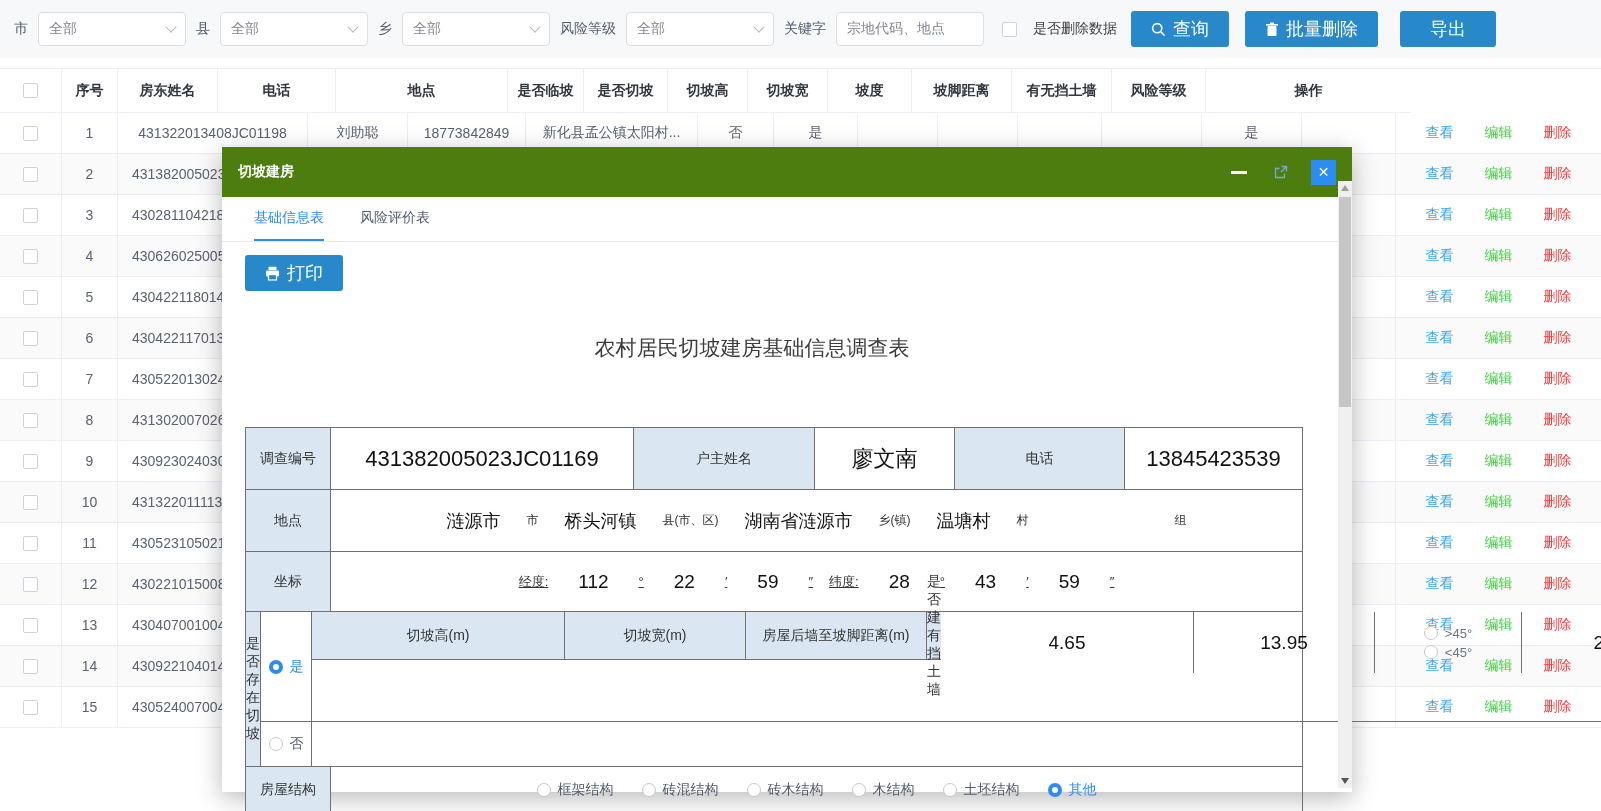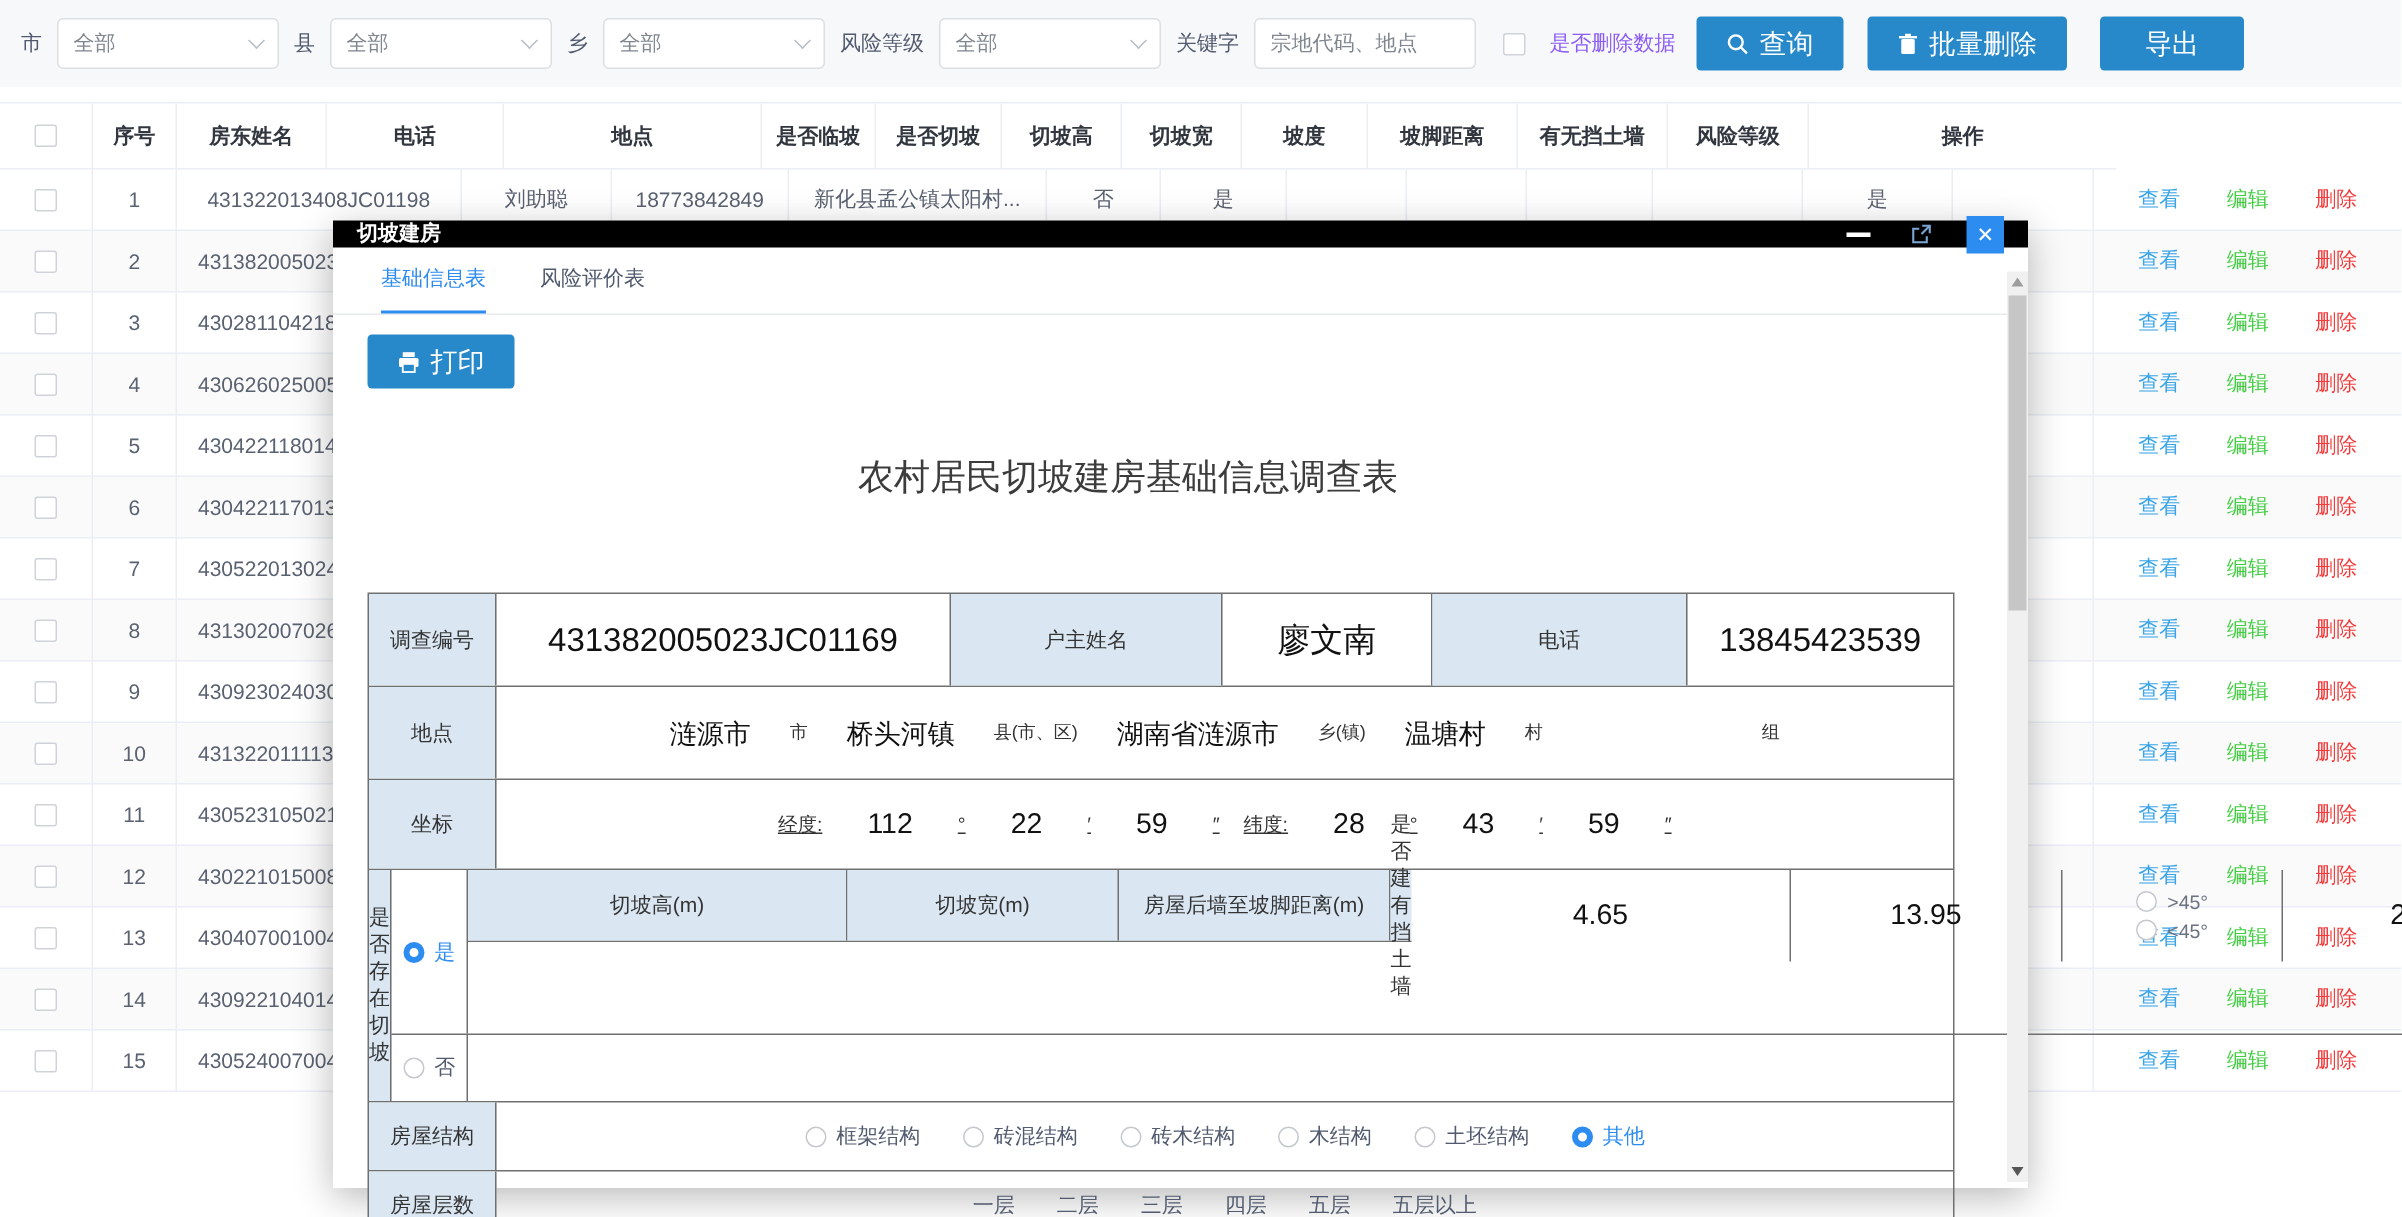--- a/index.html
+++ b/index.html
@@ -11,21 +11,21 @@
     padding:0 14px; gap:10px; }
   .flabel { font-size:14px; color:#515a6e; white-space:nowrap; }
   .sel, .inp { height:34px; background:#fff; border:1px solid #dcdee2; border-radius:4px;
     display:flex; align-items:center; padding:16px 10px; font-size:14px; color:#80868f; }
   .sel { width:148px; justify-content:space-between; }
   .inp { width:148px; }
   .chev { width:8px; height:8px; border-right:1.5px solid #b6bcc4; border-bottom:1.5px solid #b6bcc4;
     transform:rotate(45deg); margin-top:-4px; }
   .chk { width:15px; height:15px; border:1px solid #cfd3d9; border-radius:2px; background:#fff;
     display:inline-block; flex:0 0 auto; }
-  .chklbl { font-size:14px; color:#8b5cf6; margin-left:6px; white-space:nowrap; }
+  .chklbl { font-size:14px; color:#404040; margin-left:6px; white-space:nowrap; }
   .btn { height:36px; background:#2789c9; color:#fff; font-size:18px; border:none; border-radius:3px;
     padding:0 20px; display:flex; align-items:center; gap:7px; cursor:pointer; white-space:nowrap; }
   .btn + .btn { margin-left:6px; }
   .btn svg { display:block; }
   .spacer { flex:1; }
 
   
   .table-wrap { margin-top:10px; }
   .trow, .thead { display:flex; width:1601px; }
   .thead { border-top:1px solid #ebeef5; }
@@ -42,35 +42,35 @@
   .code-partial { justify-content:flex-start; padding-left:14px; }
   .ellip { padding:0 6px; }
   .ops { display:flex; justify-content:space-around; padding:0 14px; }
   .op-view { color:#3aa4e8; cursor:pointer; }
   .op-edit { color:#42cd42; cursor:pointer; }
   .op-del  { color:#f23c3c; cursor:pointer; }
 
   
   .modal { position:absolute; left:222px; top:147px; width:1130px; height:645px; background:#fff;
     box-shadow:0 6px 24px rgba(0,0,0,.28); z-index:10; }
-  .m-titlebar { height:18px; background:#000000; display:flex; align-items:center; padding:0 16px; }
+  .m-titlebar { height:50px; background:#4d7c0f; display:flex; align-items:center; padding:0 16px; }
   .m-title { color:#fff; font-size:14px; font-weight:700; flex:1; }
   .m-min { width:16px; height:3px; background:#fff; margin-right:26px; cursor:pointer; }
   .m-max { margin-right:22px; cursor:pointer; display:flex; }
   .m-close { width:25px; height:25px; background:#2d8cf0; color:#fff; font-size:14px; font-weight:700;
     display:flex; align-items:center; justify-content:center; cursor:pointer; }
   .m-tabs { height:45px; border-bottom:1px solid #e8eaec; display:flex; align-items:flex-end;
     gap:36px; padding-left:32px; margin-right:14px; }
   .m-tab { font-size:14px; color:#515a6e; padding-bottom:12px; cursor:pointer;
     border-bottom:2px solid transparent; }
   .m-tab.active { color:#2d8cf0; border-bottom-color:#2d8cf0; }
   .m-body { position:relative; height:567px; }
   .print-btn { position:absolute; left:23px; top:13px; }
   .form-title { position:absolute; left:0; right:70px; top:92px; text-align:center;
-    font-size:24px; color:#3c3c3c; font-weight:500; }
+    font-size:21px; color:#3c3c3c; font-weight:500; }
 
   
   .m-scroll { position:absolute; right:0; top:34px; bottom:4px; width:14px; background:#f0f0f0; }
   .m-scroll .arrow-up, .m-scroll .arrow-down { position:absolute; left:3px; width:0; height:0; }
   .arrow-up { top:4px; border-left:4px solid transparent; border-right:4px solid transparent;
     border-bottom:6px solid #9d9d9d; }
   .arrow-down { bottom:4px; border-left:4px solid transparent; border-right:4px solid transparent;
     border-top:6px solid #555; }
   .m-thumb { position:absolute; left:1px; top:16px; width:12px; height:210px; background:#c6c6c6; }
 

